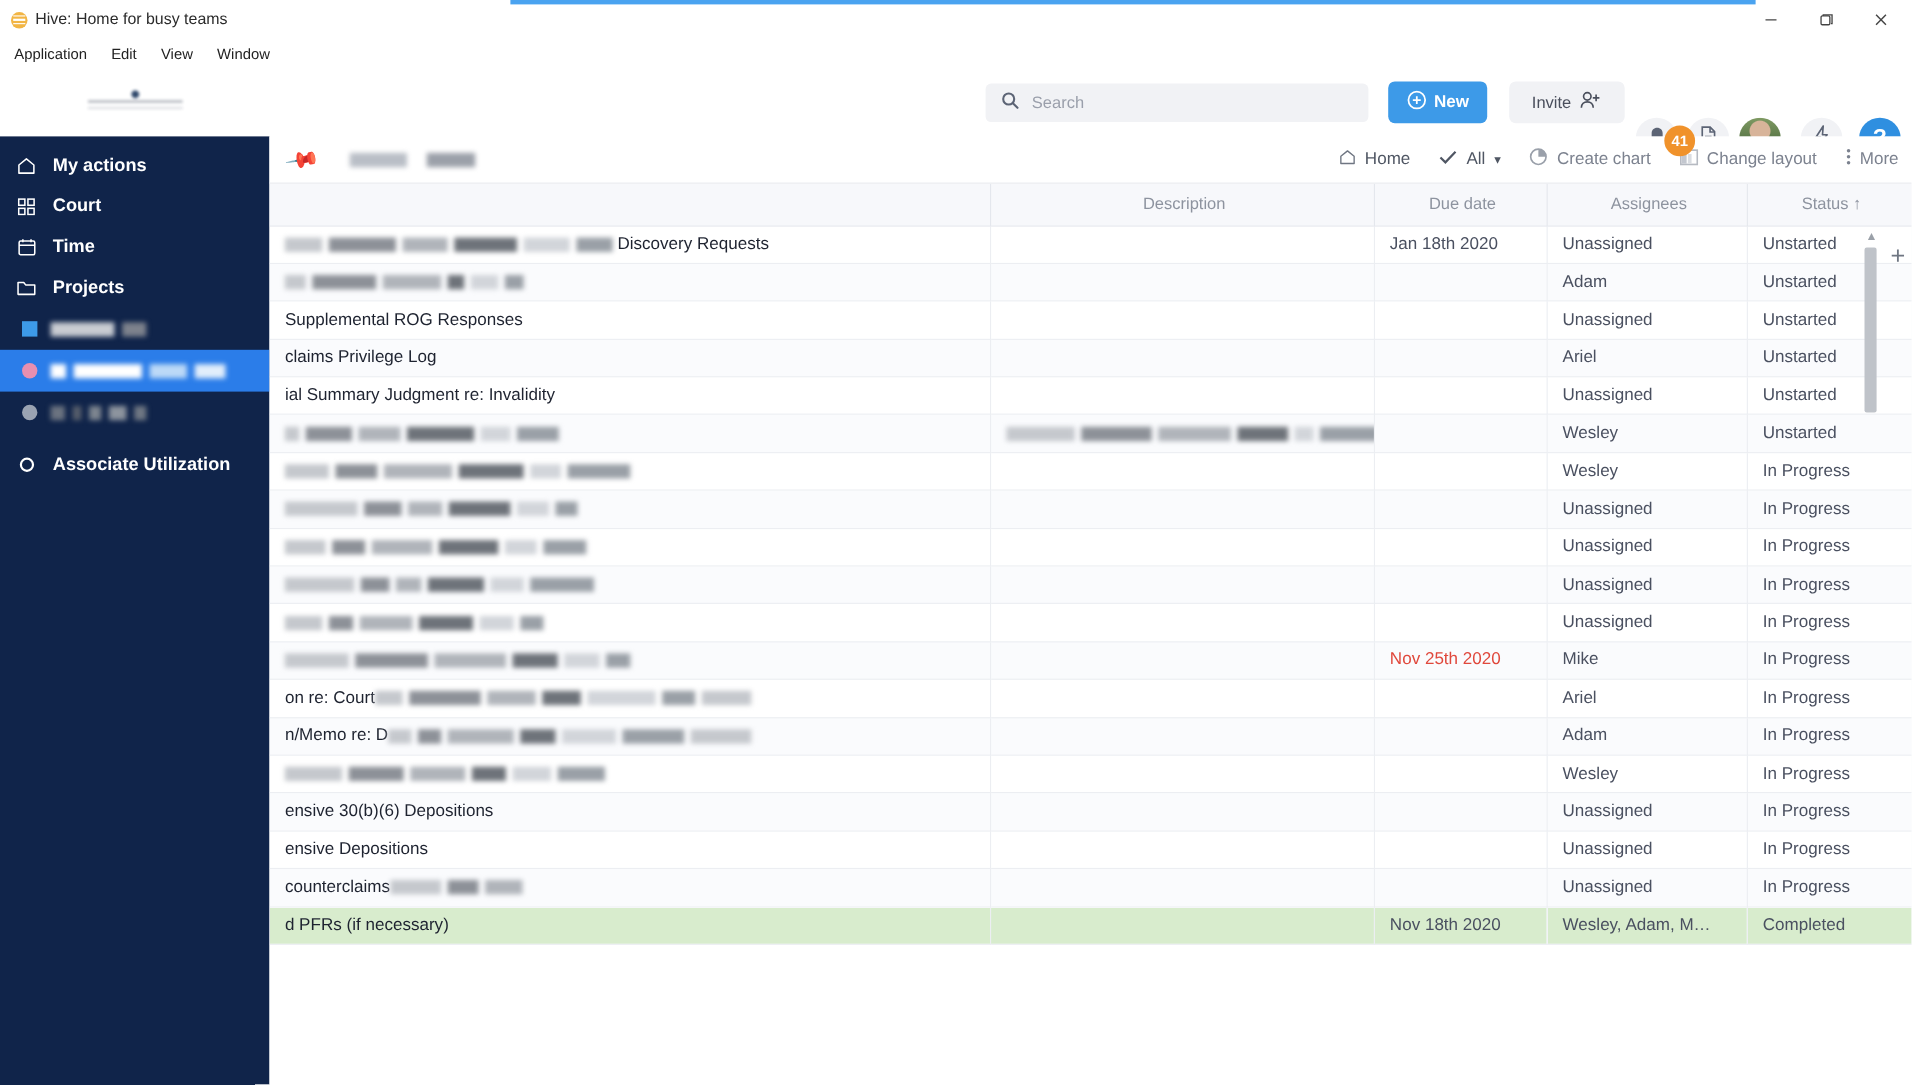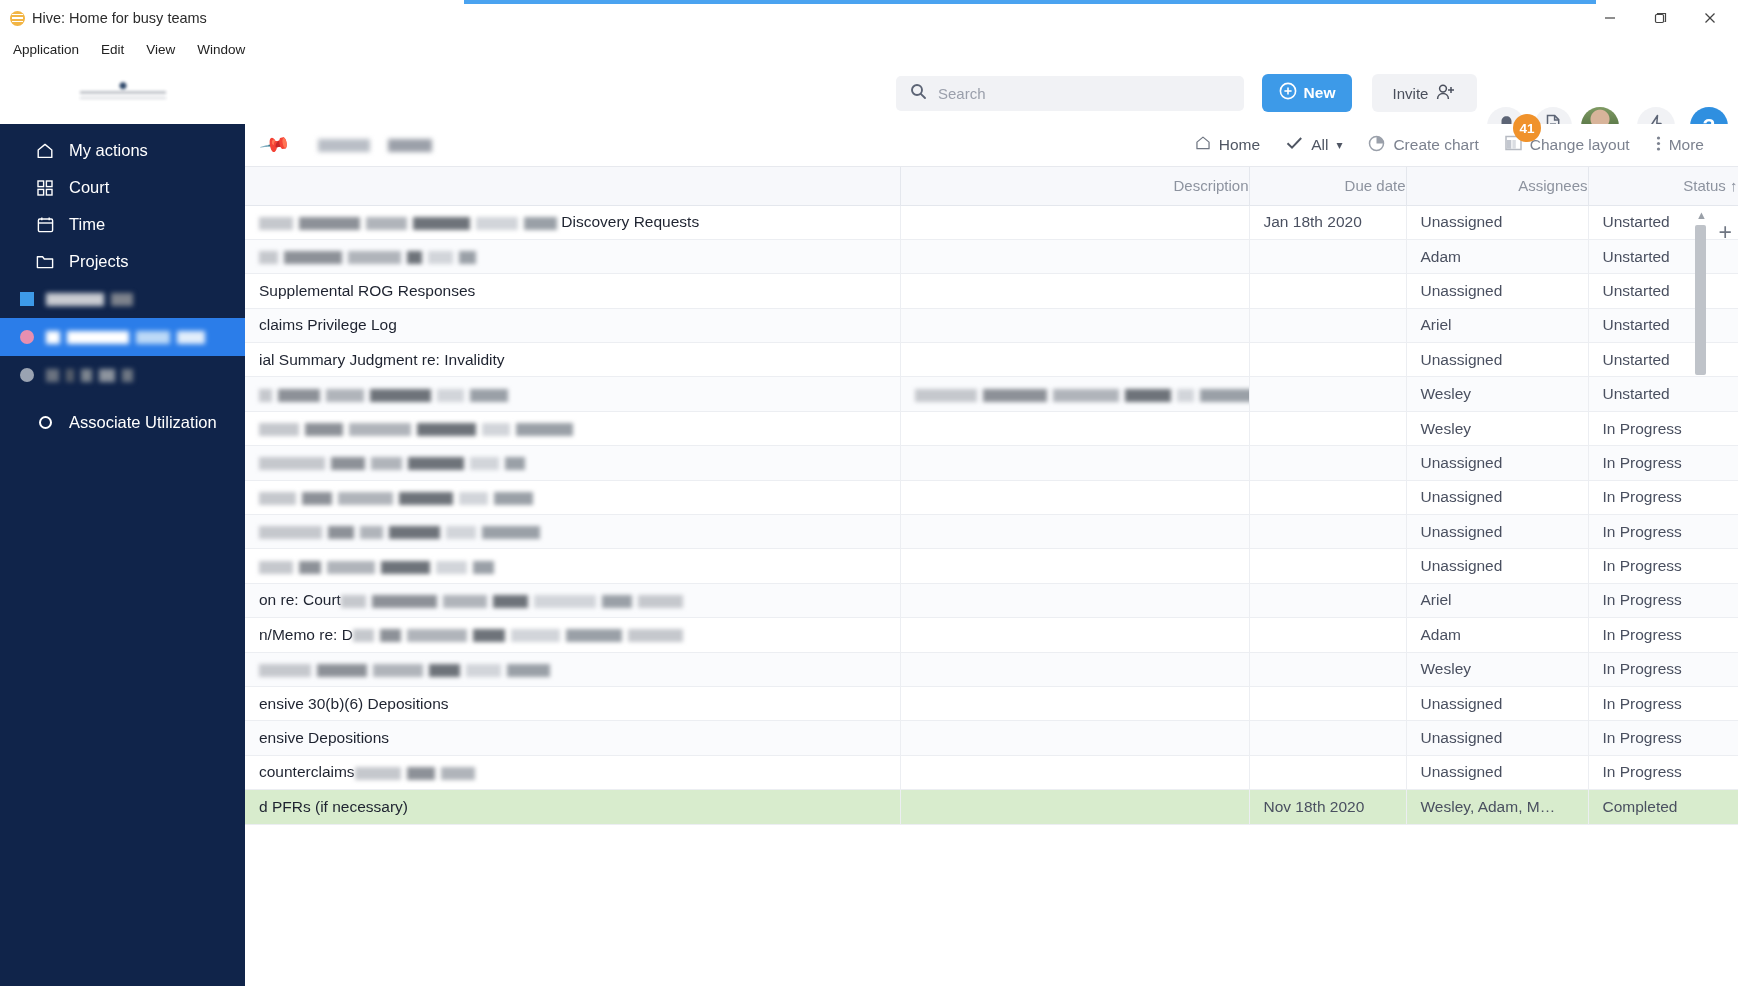--- a/index.html
+++ b/index.html
@@ -111,21 +111,21 @@
   
   .body-wrap { display: flex; height: calc(986px - 36px - 26px - 62px); }
 
   
   .sidebar {
     width: 245px; background: #10244a; flex: none;
     padding-top: 8px; position: relative;
   }
   .nav-item {
     height: 37px; display: flex; align-items: center; gap: 15px;
-    padding-left: 36px; color: #ffffff; font-size: 16.5px; cursor: pointer;
+    padding-left: 15px; color: #ffffff; font-size: 16.5px; cursor: pointer; font-weight: bold;
   }
   .nav-item .ico { width: 18px; height: 18px; display:flex; align-items:center; justify-content:center; flex: none; }
   .proj-item {
     height: 38px; display: flex; align-items: center; gap: 12px;
     padding-left: 20px; cursor: pointer; position: relative;
   }
   .proj-item.sel { background: #2b7de9; }
   .sq { width: 14px; height: 14px; flex: none; }
   .blur-bar { filter: blur(2.4px); display: flex; gap: 7px; align-items: center; }
   .blur-bar i { display: block; height: 13px; }
@@ -137,37 +137,37 @@
   .main { flex: 1; background: #ffffff; position: relative; overflow: hidden; }
 
   .viewbar {
     height: 43px; display: flex; align-items: center;
     border-bottom: 1px solid #e7e9ee; padding-left: 18px;
     background: #fff; position: relative;
   }
   .pin { color: #2b7de9; font-size: 20px; transform: rotate(35deg); }
   .crumbs { display: flex; gap: 18px; margin-left: 30px; filter: blur(2.4px); }
   .crumbs i { display:block; height: 13px; }
-  .view-actions { margin-left: auto; display: flex; align-items: center; gap: 26px; padding-right: 34px; }
+  .view-actions { margin-left: auto; display: flex; align-items: center; gap: 26px; padding-right: 12px; }
   .va { display: flex; align-items: center; gap: 8px; color: #7c828f; font-size: 15.5px; cursor: pointer; white-space: nowrap; }
   .va.dark { color: #4f5663; }
 
   
   .tablewrap { position: absolute; inset: 43px 0 0 0; overflow: hidden; }
   table { border-collapse: collapse; table-layout: fixed; width: 1493px; }
   col.c-name { width: 655px; }
   col.c-desc { width: 349px; }
   col.c-due  { width: 157px; }
   col.c-asg  { width: 182px; }
   col.c-sts  { width: 150px; }
   thead th {
     height: 38px; background: #f7f8fb; border-bottom: 1px solid #e4e7ed;
     border-right: 1px solid #e4e7ed;
     font-size: 15px; font-weight: normal; color: #8d939f;
-    text-align: right; padding-left: 4px;
+    text-align: center; padding-left: 4px;
   }
   thead th.blank { border-right: 1px solid #e4e7ed; }
   tbody td {
     height: 34.4px; border-bottom: 1px solid #eceef2;
     border-right: 1px solid #eceef2;
     font-size: 15.5px; color: #4a5060;
     padding-left: 14px; white-space: nowrap; overflow: hidden;
   }
   tbody tr:nth-child(even) td { background: #fafbfd; }
   tbody tr.done td { background: #d8eccd; }
@@ -595,20 +595,34 @@
                   <i style="width: 49px; background: rgb(110, 115, 122);"></i>
                   <i style="width: 31px; background: rgb(210, 213, 218);"></i>
                   <i style="width: 21px; background: rgb(154, 160, 167);"></i>
                 </span></td>
               <td></td>
               <td></td>
               <td>Unassigned</td>
               <td>In Progress</td>
             </tr>
             <tr>
+              <td class="name"><span class="redact">
+                  <i style="width: 58px; background: rgb(197, 200, 205);"></i>
+                  <i style="width: 66px; background: rgb(141, 145, 152);"></i>
+                  <i style="width: 65px; background: rgb(176, 180, 186);"></i>
+                  <i style="width: 41px; background: rgb(110, 115, 122);"></i>
+                  <i style="width: 32px; background: rgb(210, 213, 218);"></i>
+                  <i style="width: 22px; background: rgb(154, 160, 167);"></i>
+                </span></td>
+              <td></td>
+              <td class="overdue">Nov 25th 2020</td>
+              <td>Mike</td>
+              <td>In Progress</td>
+            </tr>
+            <tr>
               <td class="name"><span>on re: Court</span><span class="redact">
                   <i style="width: 25px; background: rgb(197, 200, 205);"></i>
                   <i style="width: 65px; background: rgb(141, 145, 152);"></i>
                   <i style="width: 44px; background: rgb(176, 180, 186);"></i>
                   <i style="width: 35px; background: rgb(110, 115, 122);"></i>
                   <i style="width: 62px; background: rgb(210, 213, 218);"></i>
                   <i style="width: 30px; background: rgb(154, 160, 167);"></i>
                   <i style="width: 45px; background: rgb(197, 200, 205);"></i>
                 </span></td>
               <td></td>

